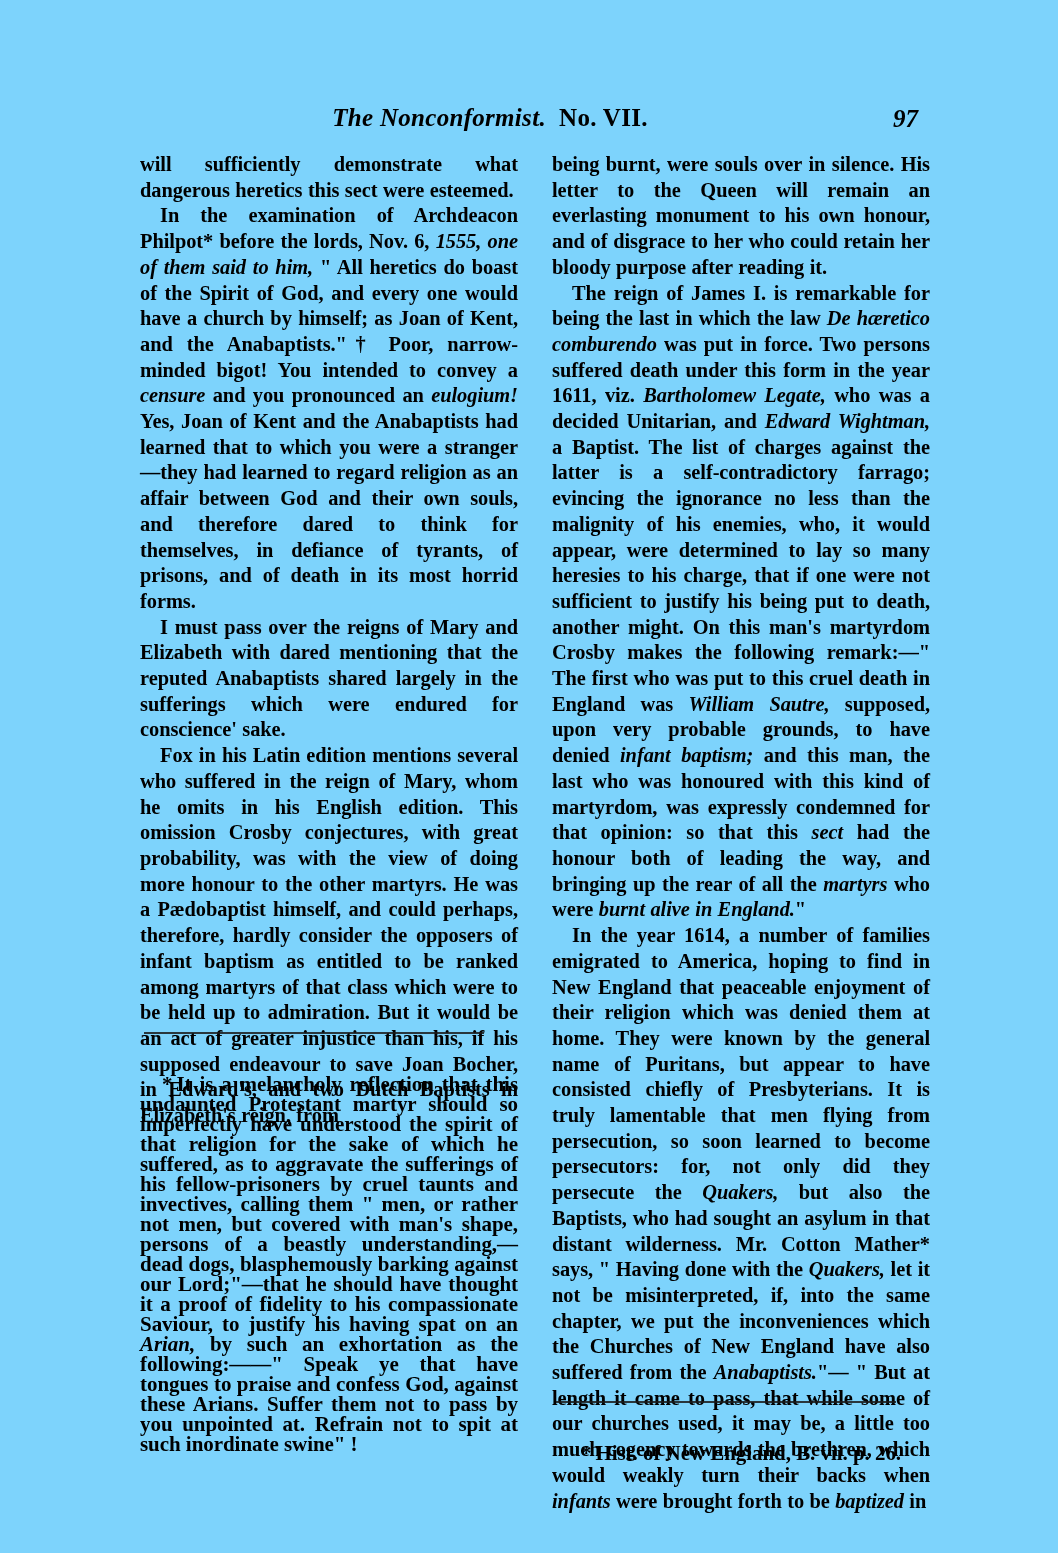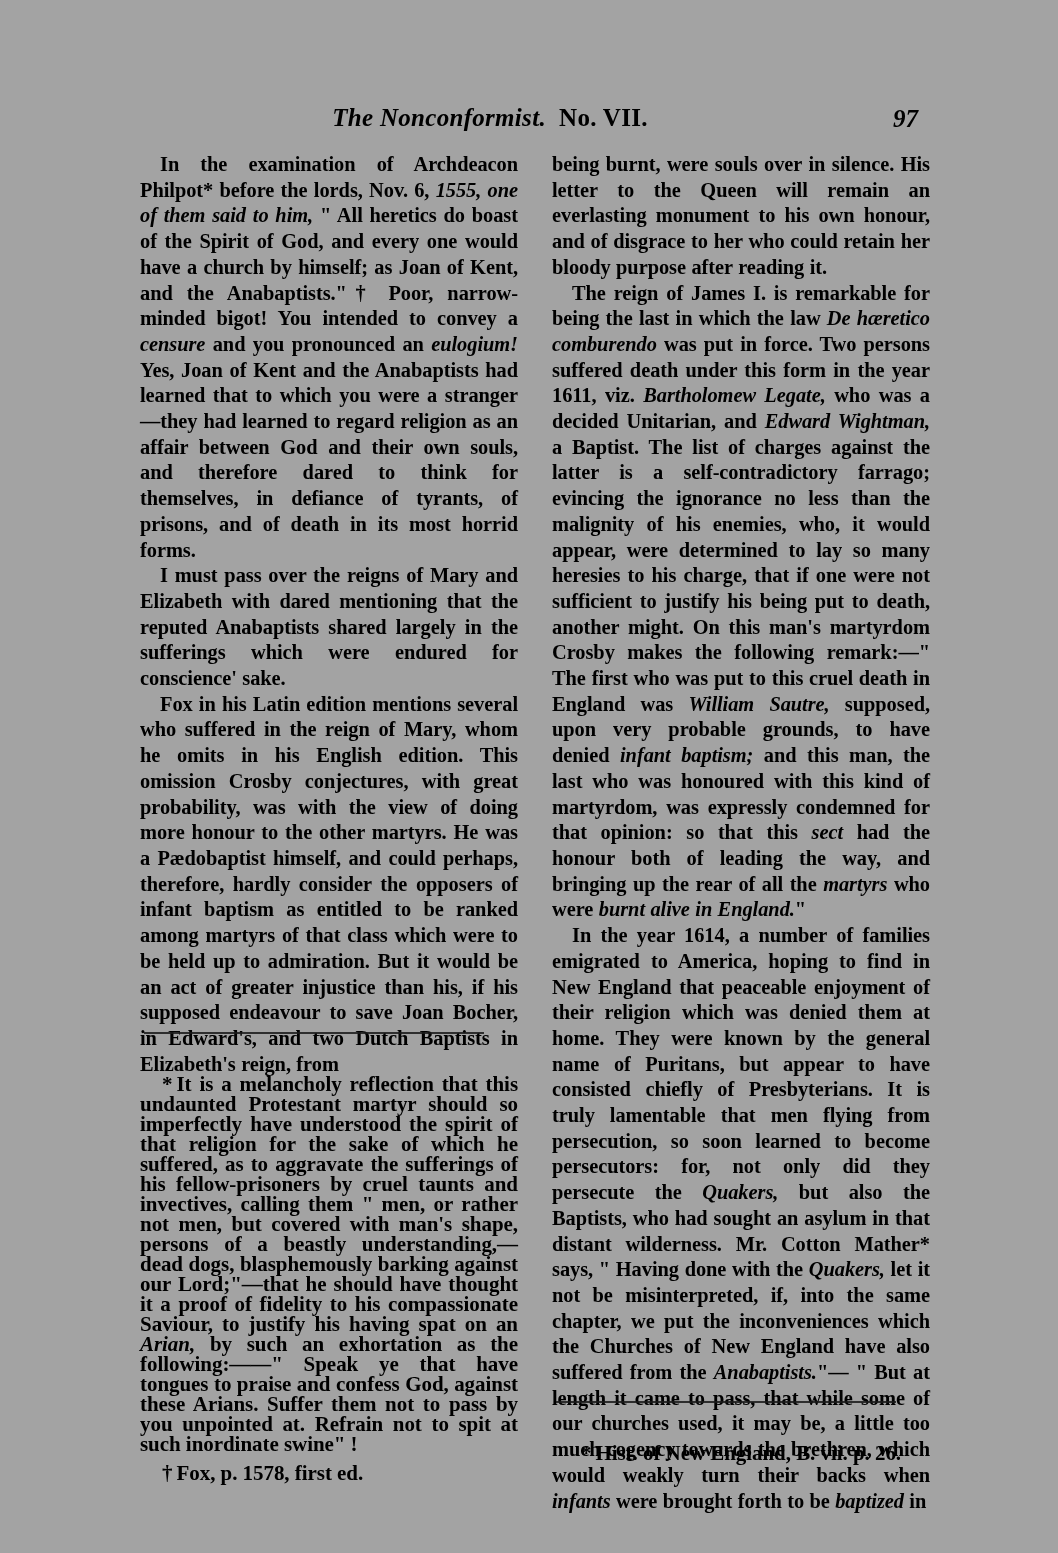--- a/index.html
+++ b/index.html
@@ -14,21 +14,21 @@
     color: #000000;
     overflow: hidden;
     position: relative;
   }
 
   .page {
     position: absolute;
     left: 0; top: 0;
     width: 1058px;
     height: 1553px;
-    background: #a3a3a3;
+    background: #7dd3fc;
   }
 
   
   .running-head {
     position: absolute;
     left: 140px;
     top: 104px;
     width: 778px;
     height: 40px;
   }
@@ -136,30 +136,30 @@
   <div class="running-head">
     <div class="rh-title"><span>The Nonconformist.</span><span class="upright">&nbsp;&nbsp;</span><span class="upright">No. VII.</span></div>
     <div class="rh-page">97</div>
   </div>
 
   <div class="columns">
 
     <div class="col col-left">
 
       <div class="body-text">
+        <p class="noindent">will sufficiently demonstrate what dangerous heretics this sect were esteemed.</p>
         <p>In the examination of Archdeacon Philpot* before the lords, Nov. 6, <i>1555, one of them said to him,</i> " All heretics do boast of the Spirit of God, and every one would have a church by himself; as Joan of Kent, and the Anabaptists."† Poor, narrow-minded bigot! You intended to convey a <i>censure</i> and you pronounced an <i>eulogium!</i> Yes, Joan of Kent and the Anabaptists had learned that to which you were a stranger—they had learned to regard religion as an affair between God and their own souls, and therefore dared to think for themselves, in defiance of tyrants, of prisons, and of death in its most horrid forms.</p>
         <p>I must pass over the reigns of Mary and Elizabeth with dared mentioning that the reputed Anabaptists shared largely in the sufferings which were endured for conscience' sake.</p>
         <p>Fox in his Latin edition mentions several who suffered in the reign of Mary, whom he omits in his English edition. This omission Crosby conjectures, with great probability, was with the view of doing more honour to the other martyrs. He was a Pædobaptist himself, and could perhaps, therefore, hardly consider the opposers of infant baptism as entitled to be ranked among martyrs of that class which were to be held up to admiration. But it would be an act of greater injustice than his, if his supposed endeavour to save Joan Bocher, in Edward's, and two Dutch Baptists in Elizabeth's reign, from</p>
       </div>
 
       <div class="footnote-zone" style="top:880px;">
         <div class="fn-rule"></div>
         <div class="footnote">
           <p><span class="fn-mark">*</span>It is a melancholy reflection that this undaunted Protestant martyr should so imperfectly have understood the spirit of that religion for the sake of which he suffered, as to aggravate the sufferings of his fellow-prisoners by cruel taunts and invectives, calling them " men, or rather not men, but covered with man's shape, persons of a beastly understanding,—dead dogs, blasphemously barking against our Lord;"—that he should have thought it a proof of fidelity to his compassionate Saviour, to justify his having spat on an <i>Arian,</i> by such an exhortation as the following:——" Speak ye that have tongues to praise and confess God, against these Arians. Suffer them not to pass by you unpointed at. Refrain not to spit at such inordinate swine" !</p>
-          <p><span class="fn-mark">†</span>Fox, p. 1578, first ed.</p>
         </div>
       </div>
 
     </div>
 
     <div class="col col-right">
 
       <div class="body-text">
         <p class="noindent">being burnt, were souls over in silence. His letter to the Queen will remain an everlasting monument to his own honour, and of disgrace to her who could retain her bloody purpose after reading it.</p>
         <p>The reign of James I. is remarkable for being the last in which the law <i>De hæretico comburendo</i> was put in force. Two persons suffered death under this form in the year 1611, viz. <i>Bartholomew Legate,</i> who was a decided Unitarian, and <i>Edward Wightman,</i> a Baptist. The list of charges against the latter is a self-contradictory farrago; evincing the ignorance no less than the malignity of his enemies, who, it would appear, were determined to lay so many heresies to his charge, that if one were not sufficient to justify his being put to death, another might. On this man's martyrdom Crosby makes the following remark:—" The first who was put to this cruel death in England was <i>William Sautre,</i> supposed, upon very probable grounds, to have denied <i>infant baptism;</i> and this man, the last who was honoured with this kind of martyrdom, was expressly condemned for that opinion: so that this <i>sect</i> had the honour both of leading the way, and bringing up the rear of all the <i>martyrs</i> who were <i>burnt alive in England.</i>"</p>

